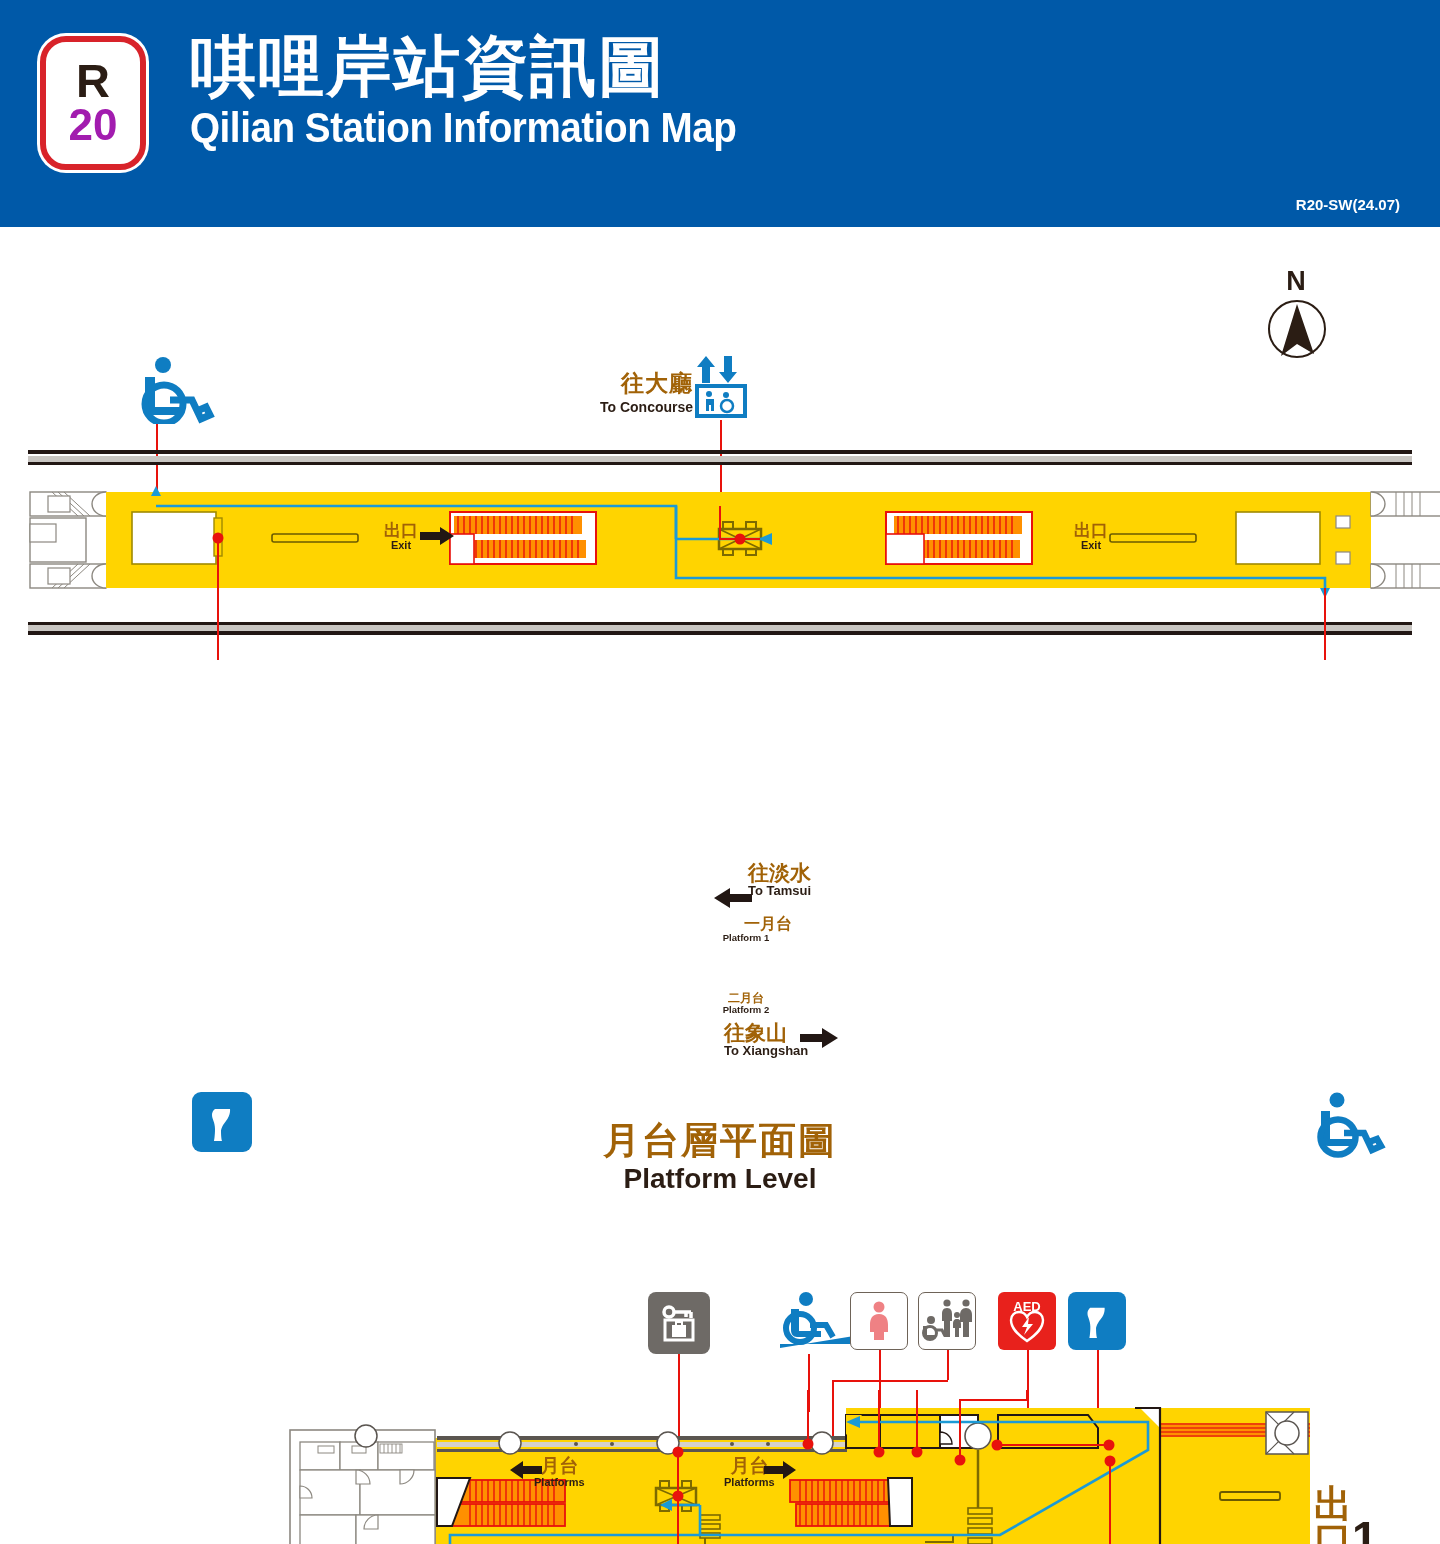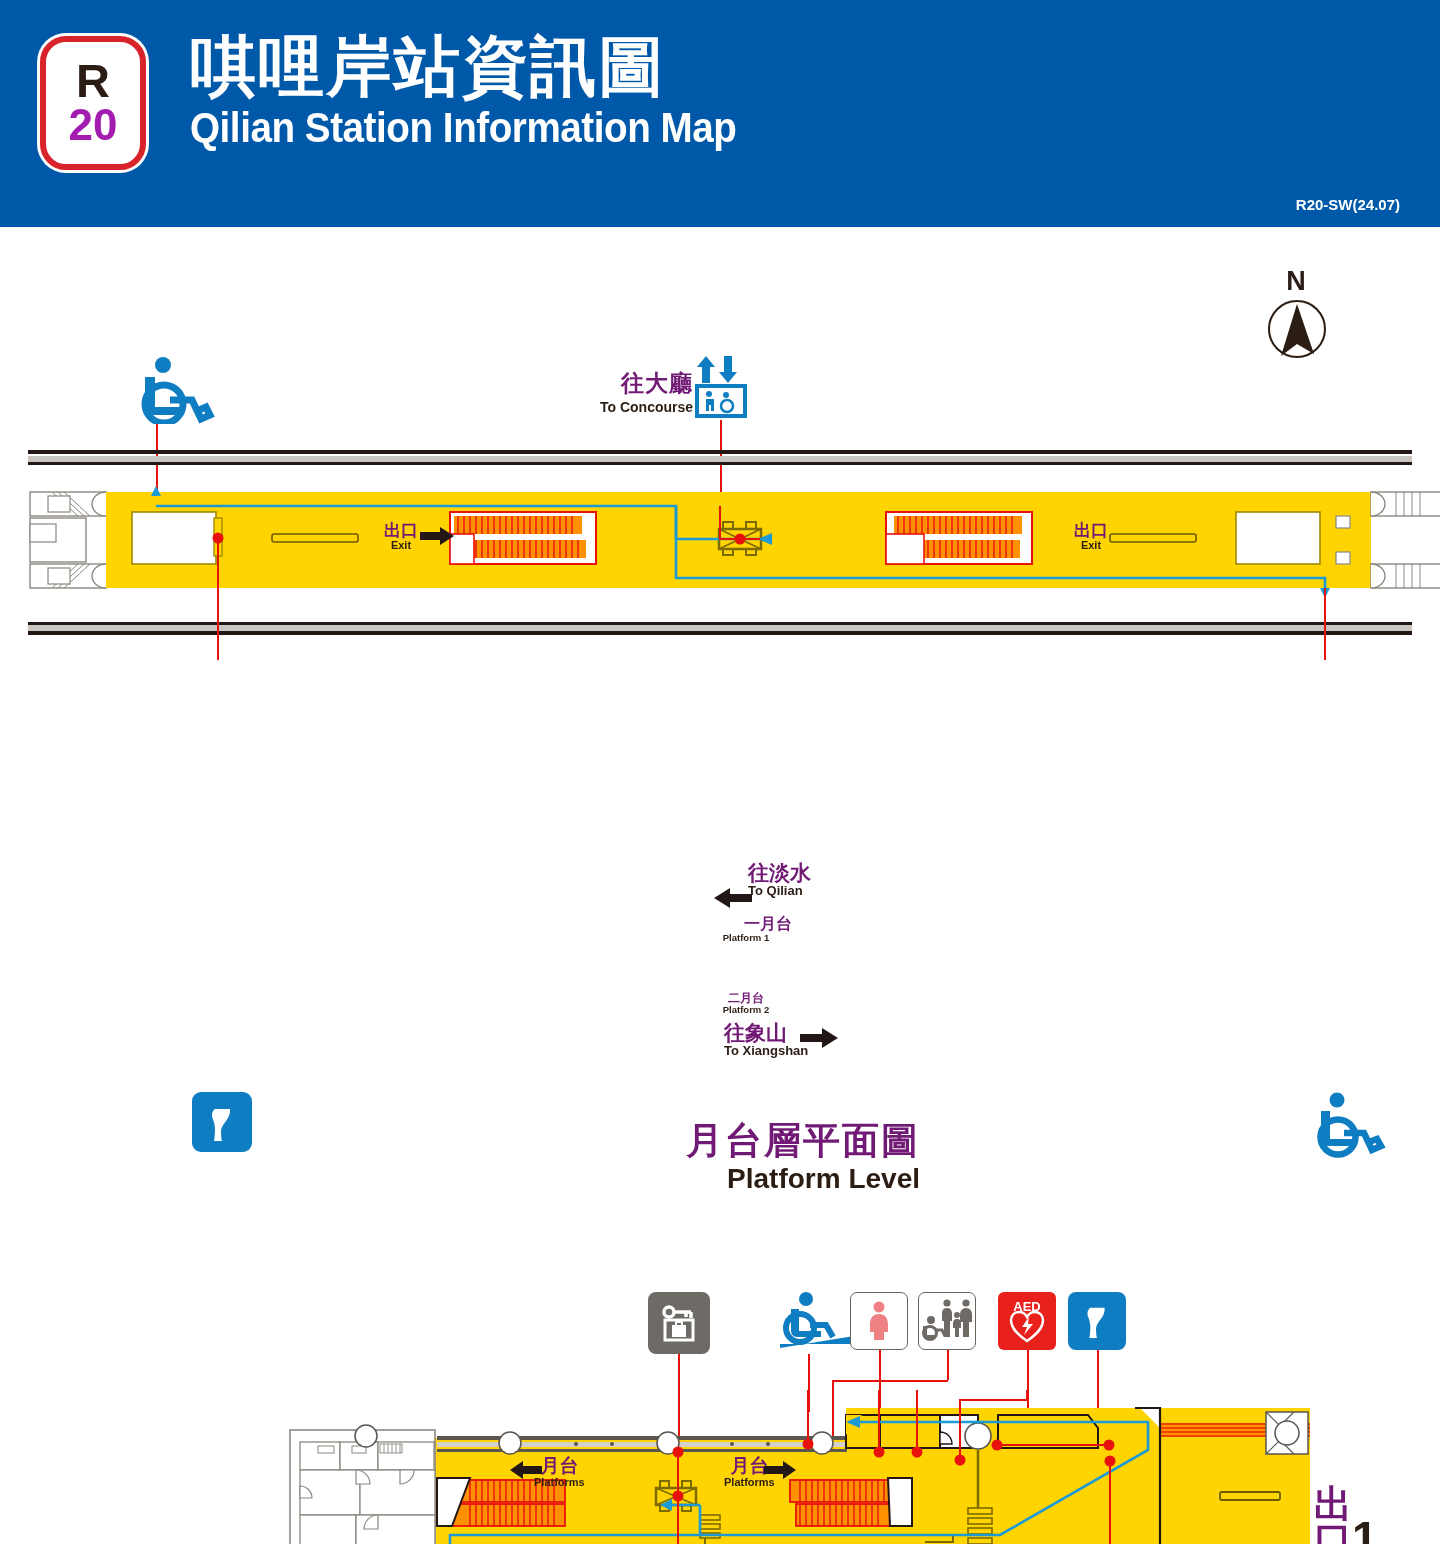--- a/index.html
+++ b/index.html
@@ -46,23 +46,23 @@
   #compass .n-letter {
     position:absolute; left:0; top:0; width:96px; text-align:center;
     font-size:27px; font-weight:bold; color:#2b1d14;
   }
   #compass .ring {
     position:absolute; left:20px; top:34px; width:58px; height:58px;
     border:2.5px solid #2b1d14; border-radius:50%;
   }
 
   
-  .zh { font-family:"DejaVu Sans","Liberation Sans",sans-serif; font-weight:bold; color:#701a75; }
+  .zh { font-family:"DejaVu Sans","Liberation Sans",sans-serif; font-weight:bold; color:#a16207; }
   .en { font-family:"Liberation Sans",sans-serif; font-weight:bold; color:#2b1d14; }
-  .lvl-title { position:absolute; text-align:right; }
+  .lvl-title { position:absolute; text-align:center; }
   .lvl-title .lt-zh { font-size:37px; letter-spacing:2px; line-height:1.12; }
   .lvl-title .lt-en { font-size:28px; line-height:1.15; margin-top:2px; }
 
   
   .icon-sq { position:absolute; border-radius:7px; display:flex; align-items:center; justify-content:center; }
   .lead { position:absolute; background:#e8120c; }
   .lead-v { width:2px; }
   .lead-h { height:2px; }
 
   
@@ -253,21 +253,21 @@
       <div class="zh" style="font-size:17px;line-height:1;">出口</div>
       <div class="en" style="font-size:11px;line-height:1.1;">Exit</div>
 
   </div>
 
   <svg width="40" height="22" style="position:absolute;left:712px;top:457px;">
     <path d="M40,7 L18,7 L18,1 L2,11 L18,21 L18,15 L40,15 z" fill="#221714"></path>
   </svg>
   <div style="position:absolute;left:748px;top:432px;">
     <div class="zh" style="font-size:21px;line-height:1.05;">往淡水</div>
-    <div class="en" style="font-size:13px;line-height:1.1;">To Qilian</div>
+    <div class="en" style="font-size:13px;line-height:1.1;">To Tamsui</div>
   </div>
 
   <div style="position:absolute;left:700px;top:486px;text-align:center;width:92px;">
     <div class="zh" style="font-size:16px;line-height:1.05;text-align:right;">一月台</div>
     <div class="en" style="font-size:9.5px;line-height:1.1;">Platform 1</div>
   </div>
 
   <div style="position:absolute;left:700px;top:562px;text-align:center;width:92px;">
     <div class="zh" style="font-size:12px;line-height:1.05;">二月台</div>
     <div class="en" style="font-size:9.5px;line-height:1.1;">Platform 2</div>

